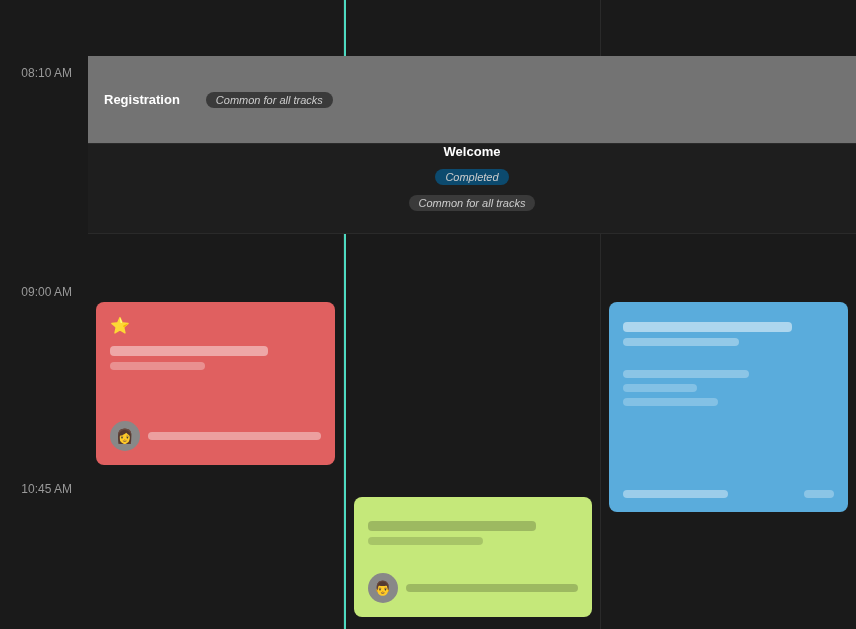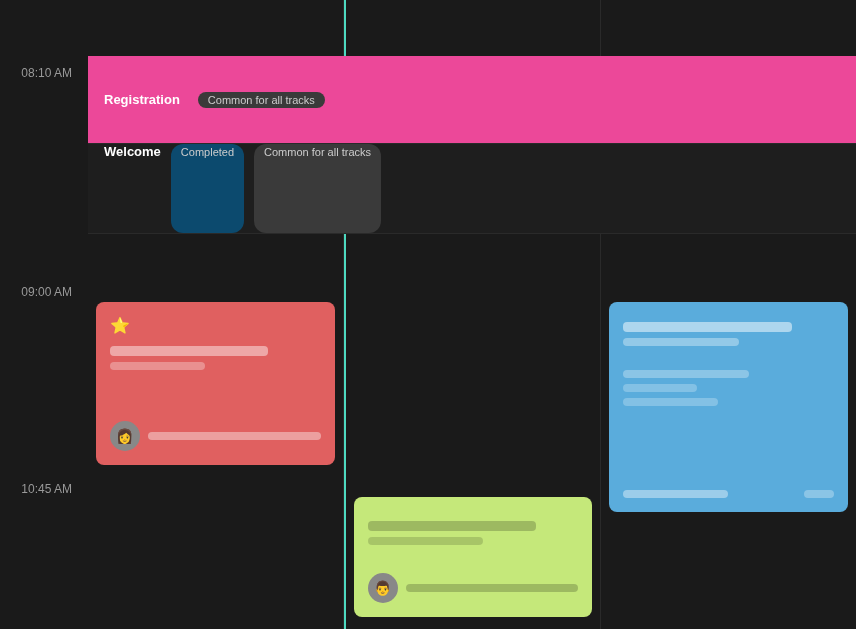--- a/index.html
+++ b/index.html
@@ -24,20 +24,21 @@
       width: 80px;
     }
 
     .badge {
       background: #3a3a3a;
       color: #ccc;
       font-size: 11px;
       border-radius: 12px;
       padding: 2px 10px;
       white-space: nowrap;
+      font-style: italic;
     }
 
     .badge.completed {
       background: #0c4a6e;
       color: #ccc;
     }
 
     
     .session-card {
       position: absolute;
@@ -218,26 +219,26 @@
           <div class="card-speaker-bar" style="width: 50%; background: rgba(255,255,255,0.4); height: 8px; border-radius: 4px;"></div>
           <div style="width: 30px; height: 8px; background: rgba(255,255,255,0.3); border-radius: 4px;"></div>
         </div>
       </div>
     </div>
 
   </div>
 
   <div style="position: absolute; left: 88px; right: 0; top: 0; pointer-events: none; z-index: 10;">
 
-    <div style="position: absolute; top: 56px; left: 0; right: 0; height: 88px; background: #ec4899; border-bottom: 1px solid #2a2a2a; display: flex; align-items: center; padding: 0 16px; gap: 18px;">
+    <div style="position: absolute; top: 56px; left: 0; right: 0; height: 88px; background: #737373; border-bottom: 1px solid #2a2a2a; display: flex; align-items: center; padding: 0 16px; gap: 26px;">
       <span style="font-size: 13px; font-weight: 600; color: #fff;">Registration</span>
       <span class="badge">Common for all tracks</span>
     </div>
 
-    <div style="position: absolute; top: 144px; left: 0; right: 0; height: 90px; background: #1e1e1e; border-bottom: 1px solid #2a2a2a; display: flex; padding: 0 16px; gap: 10px;">
+    <div style="position: absolute; top: 144px; left: 0; right: 0; height: 90px; background: #1e1e1e; border-bottom: 1px solid #2a2a2a; display: flex; align-items: center; padding: 0 16px; gap: 10px; flex-direction: column;">
       <span style="font-size: 13px; font-weight: 600; color: #fff;">Welcome</span>
       <span class="badge completed">Completed</span>
       <span class="badge">Common for all tracks</span>
     </div>
 
     <div style="position: absolute; left: 0; top: 0; bottom: 0; width: 3px; background: #e05555;"></div>
   </div>
 
 </div>
 

